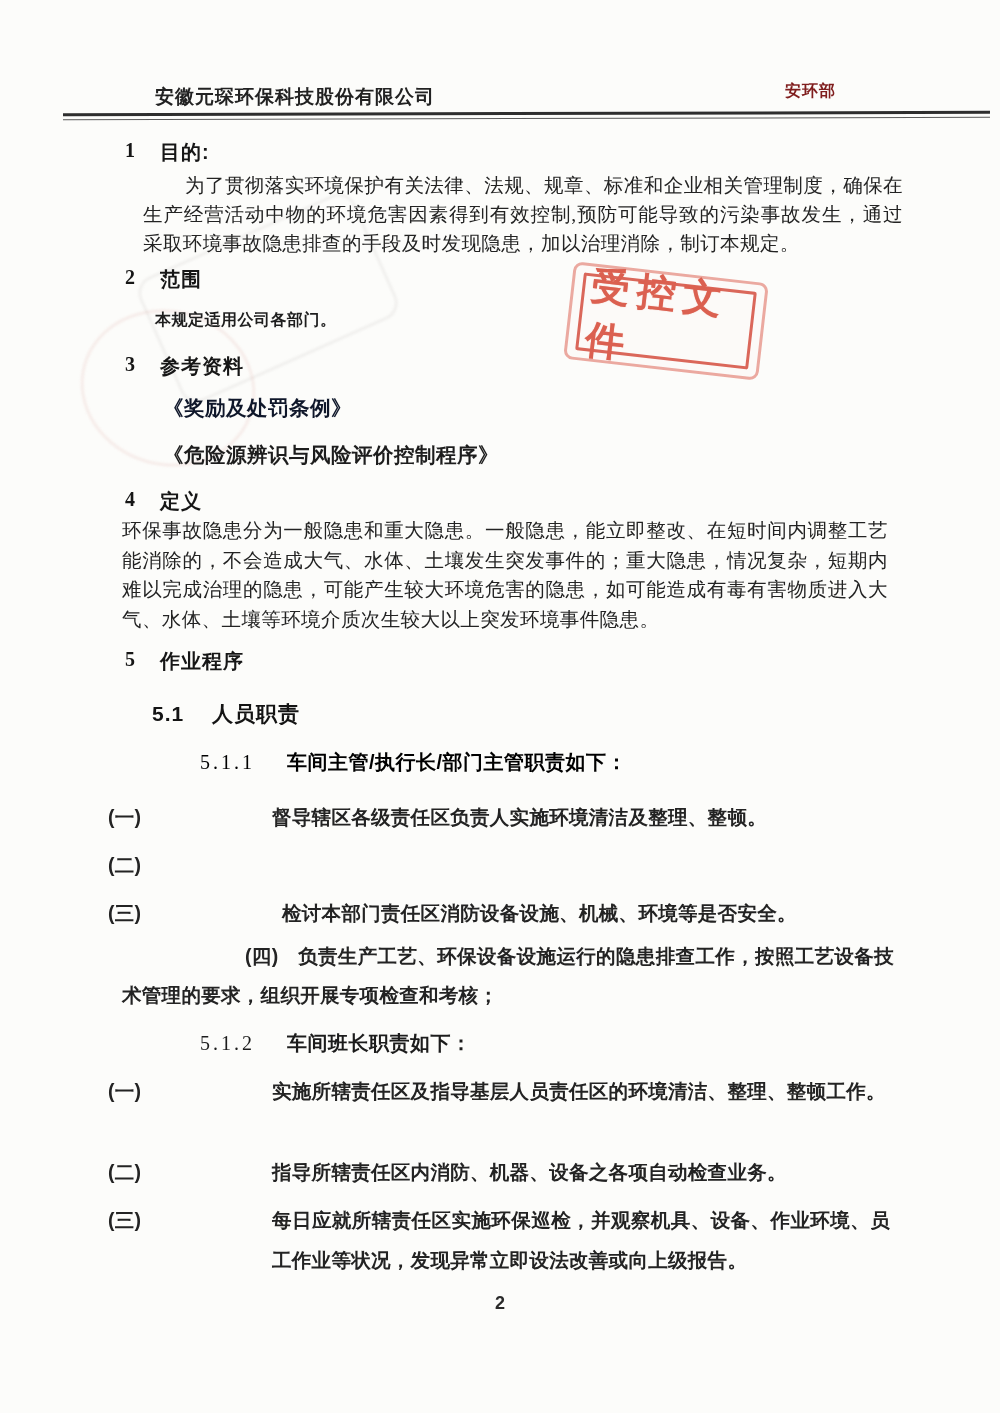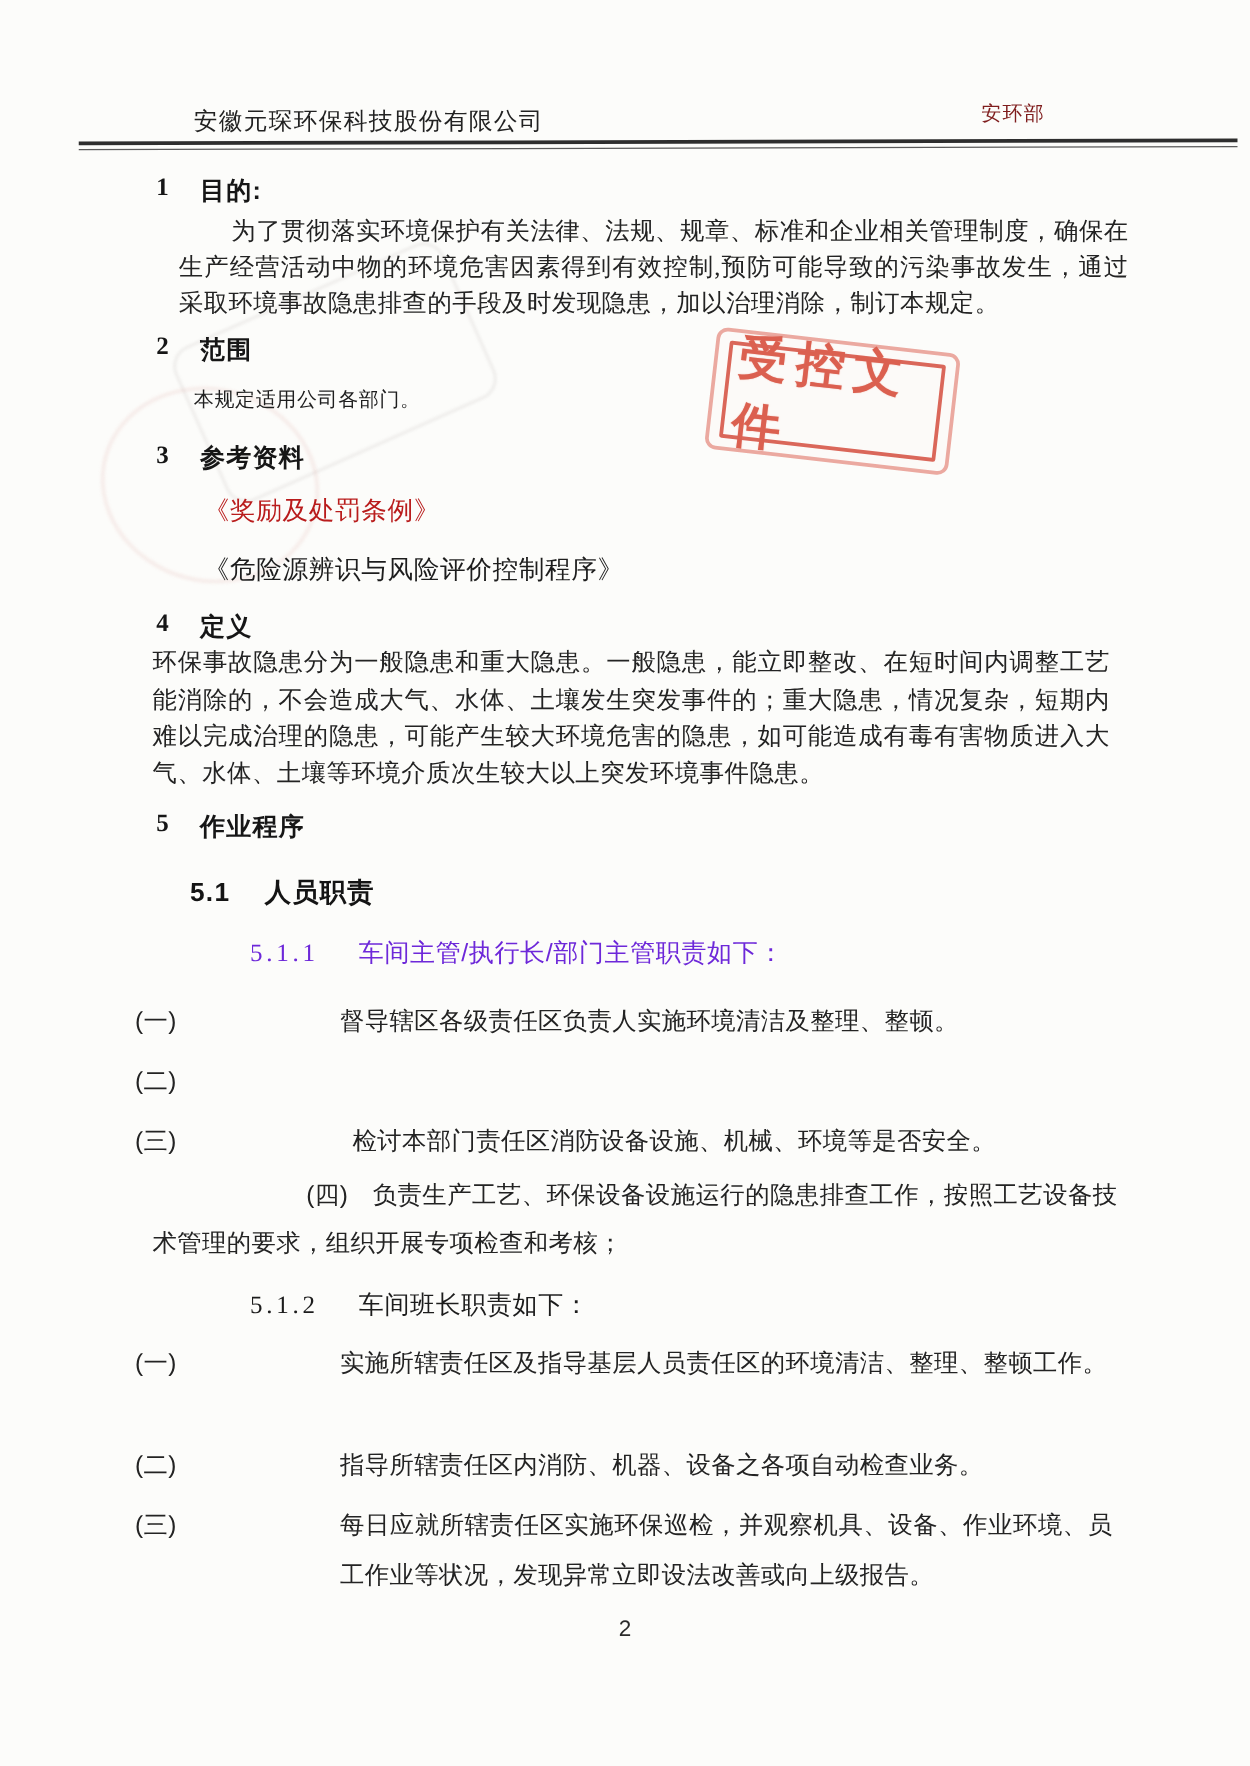--- a/index.html
+++ b/index.html
@@ -5,21 +5,21 @@
   html,body{margin:0;padding:0;background:#e8e8e8;}
   .page{
     position:relative;
     width:1000px;height:1413px;
     margin:0 auto;
     background:#fcfcfa;
     font-family:"Liberation Serif","DejaVu Serif",serif;
     color:#1f1f1f;
     overflow:hidden;
   }
-  .sans{font-family:"Liberation Sans","DejaVu Sans",sans-serif;}
+  .sans{font-family:"Liberation Sans","DejaVu Sans",sans-serif;font-weight:bold;}
   .abs{position:absolute;}
 
   
   .hdr-company{left:155px;top:84px;font-size:19px;letter-spacing:1px;color:#222;}
   .hdr-dept{left:785px;top:81px;font-size:16px;letter-spacing:1px;color:#7f1d1d;}
   .hdr-rule{
     left:63px;top:112px;width:927px;height:3px;
     border-top:3px solid #2e2e2e;border-bottom:1px solid #5a5a5a;
     transform:rotate(-0.15deg);
   }
@@ -103,41 +103,41 @@
   <div class="abs sec-h sans h-weight" style="left:125px;top:266px;">
     <span class="num">2</span>
     <span>范围</span>
   </div>
   <div class="abs sans" style="left:155px;top:310px;font-size:16px;letter-spacing:0.5px;color:#1e1e1e;">本规定适用公司各部门。</div>
 
   <div class="abs sec-h sans h-weight" style="left:125px;top:353px;">
     <span class="num">3</span>
     <span>参考资料</span>
   </div>
-  <div class="abs sans" style="left:163px;top:394px;font-size:20.5px;letter-spacing:0.5px;color:#b91c1c;">《奖励及处罚条例》</div>
+  <div class="abs sans" style="left:163px;top:394px;font-size:20.5px;letter-spacing:0.5px;color:#0f172a;">《奖励及处罚条例》</div>
   <div class="abs sans" style="left:163px;top:441px;font-size:20.5px;letter-spacing:0.5px;color:#1d1d1d;">《危险源辨识与风险评价控制程序》</div>
 
   <div class="abs sec-h sans h-weight" style="left:125px;top:488px;">
     <span class="num">4</span>
     <span>定义</span>
   </div>
   <div class="abs para" style="left:122px;top:516px;width:766px;line-height:29.5px;">环保事故隐患分为一般隐患和重大隐患。一般隐患，能立即整改、在短时间内调整工艺能消除的，不会造成大气、水体、土壤发生突发事件的；重大隐患，情况复杂，短期内难以完成治理的隐患，可能产生较大环境危害的隐患，如可能造成有毒有害物质进入大气、水体、土壤等环境介质次生较大以上突发环境事件隐患。</div>
 
   <div class="abs sec-h sans h-weight" style="left:125px;top:648px;">
     <span class="num">5</span>
     <span>作业程序</span>
   </div>
 
   <div class="abs sans" style="left:152px;top:700px;font-size:21px;font-weight:700;letter-spacing:1px;color:#141414;">
     <span>5.1</span>
     <span style="display:inline-block;width:14px;"></span>
     <span>人员职责</span>
   </div>
 
-  <div class="abs" style="left:200px;top:749px;font-size:20px;color:#6d28d9;">
+  <div class="abs" style="left:200px;top:749px;font-size:20px;color:#000000;">
     <span style="letter-spacing:3px;">5.1.1</span>
     <span style="display:inline-block;width:22px;"></span>
     <span class="sans" style="letter-spacing:0.5px;">车间主管/执行长/部门主管职责如下：</span>
   </div>
 
   <div class="li sans" style="left:272px;top:797px;width:616px;">
     <span class="mk">(一)</span>
     <span>督导辖区各级责任区负责人实施环境清洁及整理、整顿。</span>
   </div>
   <div class="li sans" style="left:272px;top:845px;width:616px;">

